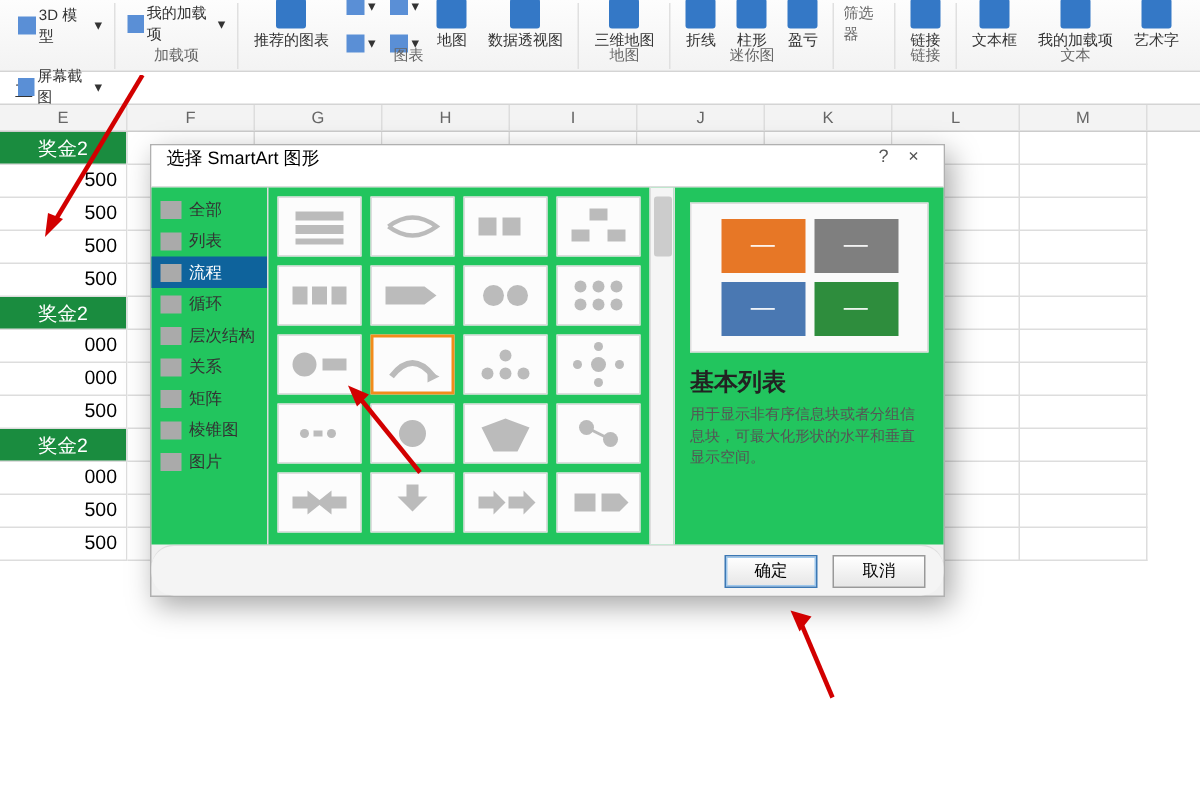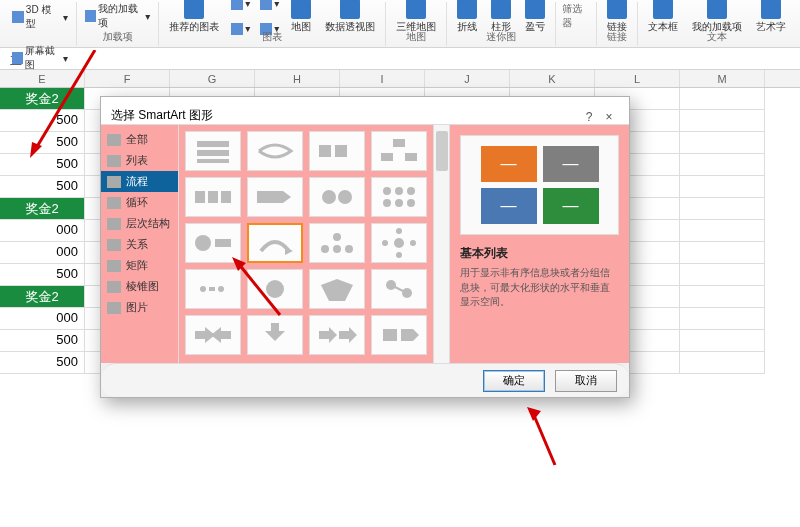--- a/index.html
+++ b/index.html
@@ -16,39 +16,39 @@
 .rtiny .ic { width:12px; height:12px; background:#5a8fd6; display:inline-block; }
 .rstack { display:flex; flex-direction:column; gap:11px; }
 .sheet { position:relative; background:#fff; }
 .formulabar { height:22px; border-bottom:1px solid #d4d4d4; background:#fff; padding:4px 10px; font-size:12px; color:#333; }
 .colhead, .row { display:flex; }
 .colhead { background:#f3f3f3; border-bottom:1px solid #ccc; height:18px; }
 .ch { width:85px; text-align:center; font-size:11px; color:#666; border-right:1px solid #ddd; line-height:18px; }
 .cell { width:85px; height:22px; border-right:1px solid #ddd; border-bottom:1px solid #ddd; text-align:right; padding:2px 6px; font-size:13px; color:#000; background:#fff; }
 .cell.green { background:#1a8c3f; color:#fff; text-align:center; font-weight:500; }
 .overlay { position:absolute; left:100px; top:96px; width:530px; height:302px; background:#f0f0f0; border:1px solid #b0b0b0; box-shadow:4px 6px 18px rgba(0,0,0,0.35); z-index:50; display:flex; flex-direction:column; }
-.dlg-title { height:28px; display:flex; align-items:flex-end; padding:0 10px; font-size:12px; background:#fff; border-bottom:1px solid #ddd; }
+.dlg-title { height:28px; display:flex; align-items:flex-start; padding:0 10px; font-size:12px; background:#fff; border-bottom:1px solid #ddd; }
 .dlg-title .spacer { flex:1; }
 .dlg-title .wbtn { width:20px; text-align:center; cursor:pointer; color:#555; }
-.dlg-body { flex:1; display:flex; background:#fca5a5; }
+.dlg-body { flex:1; display:flex; background:#22c55e; }
 .catlist { width:78px; border-right:1px solid #ddd; padding:4px 0; }
 .catitem { display:flex; align-items:center; gap:5px; padding:3px 6px; font-size:11px; color:#333; cursor:pointer; }
 .catitem.sel { background:#0e639c; color:#fff; }
 .catitem .ci { width:14px; height:12px; background:#aaa; }
 .thumbs { flex:1; overflow:auto; padding:6px; position:relative; }
 .tgrid { display:grid; grid-template-columns:repeat(4,56px); gap:6px; }
 .thumb { width:56px; height:40px; border:1px solid #ddd; background:#fcfcfc; display:flex; align-items:center; justify-content:center; cursor:pointer; }
 .thumb.sel { border:2px solid #f28c1c; }
 .thumb svg { width:44px; height:32px; }
 .scroll { width:16px; background:#f5f5f5; border-left:1px solid #ddd; position:relative; }
 .scroll .sth { position:absolute; left:2px; top:6px; width:12px; height:40px; background:#ccc; border-radius:2px; }
 .preview { width:180px; border-left:1px solid #ddd; padding:10px; display:flex; flex-direction:column; }
 .pv-box { border:1px solid #ddd; background:#fafafa; padding:10px 8px; display:flex; flex-wrap:wrap; gap:6px; justify-content:center; }
 .pv-blk { width:56px; height:36px; display:flex; align-items:center; justify-content:center; color:#fff; font-size:16px; }
-.pv-title { font-size:12px; font-weight:600; color:#222; margin:10px 0 4px; }
+.pv-title { font-size:16px; font-weight:600; color:#222; margin:10px 0 4px; }
 .pv-desc { font-size:10px; color:#555; line-height:1.45; }
 .dlg-foot { height:34px; border-top:1px solid #ddd; display:flex; justify-content:flex-end; align-items:center; gap:10px; padding:0 12px; background:#f4f4f4;border-radius:15px; }
 .dbtn { min-width:62px; height:22px; border:1px solid #999; background:linear-gradient(#fff,#e6e6e6); font-size:11px; cursor:pointer; }
 .dbtn.primary { border:1px solid #3c78b4; box-shadow:0 0 0 1px #9ec7ec inset; }
 .arrow { position:absolute; z-index:80; pointer-events:none; }
 </style>
 </head>
 <body>
 
 <div class="ribbon">

